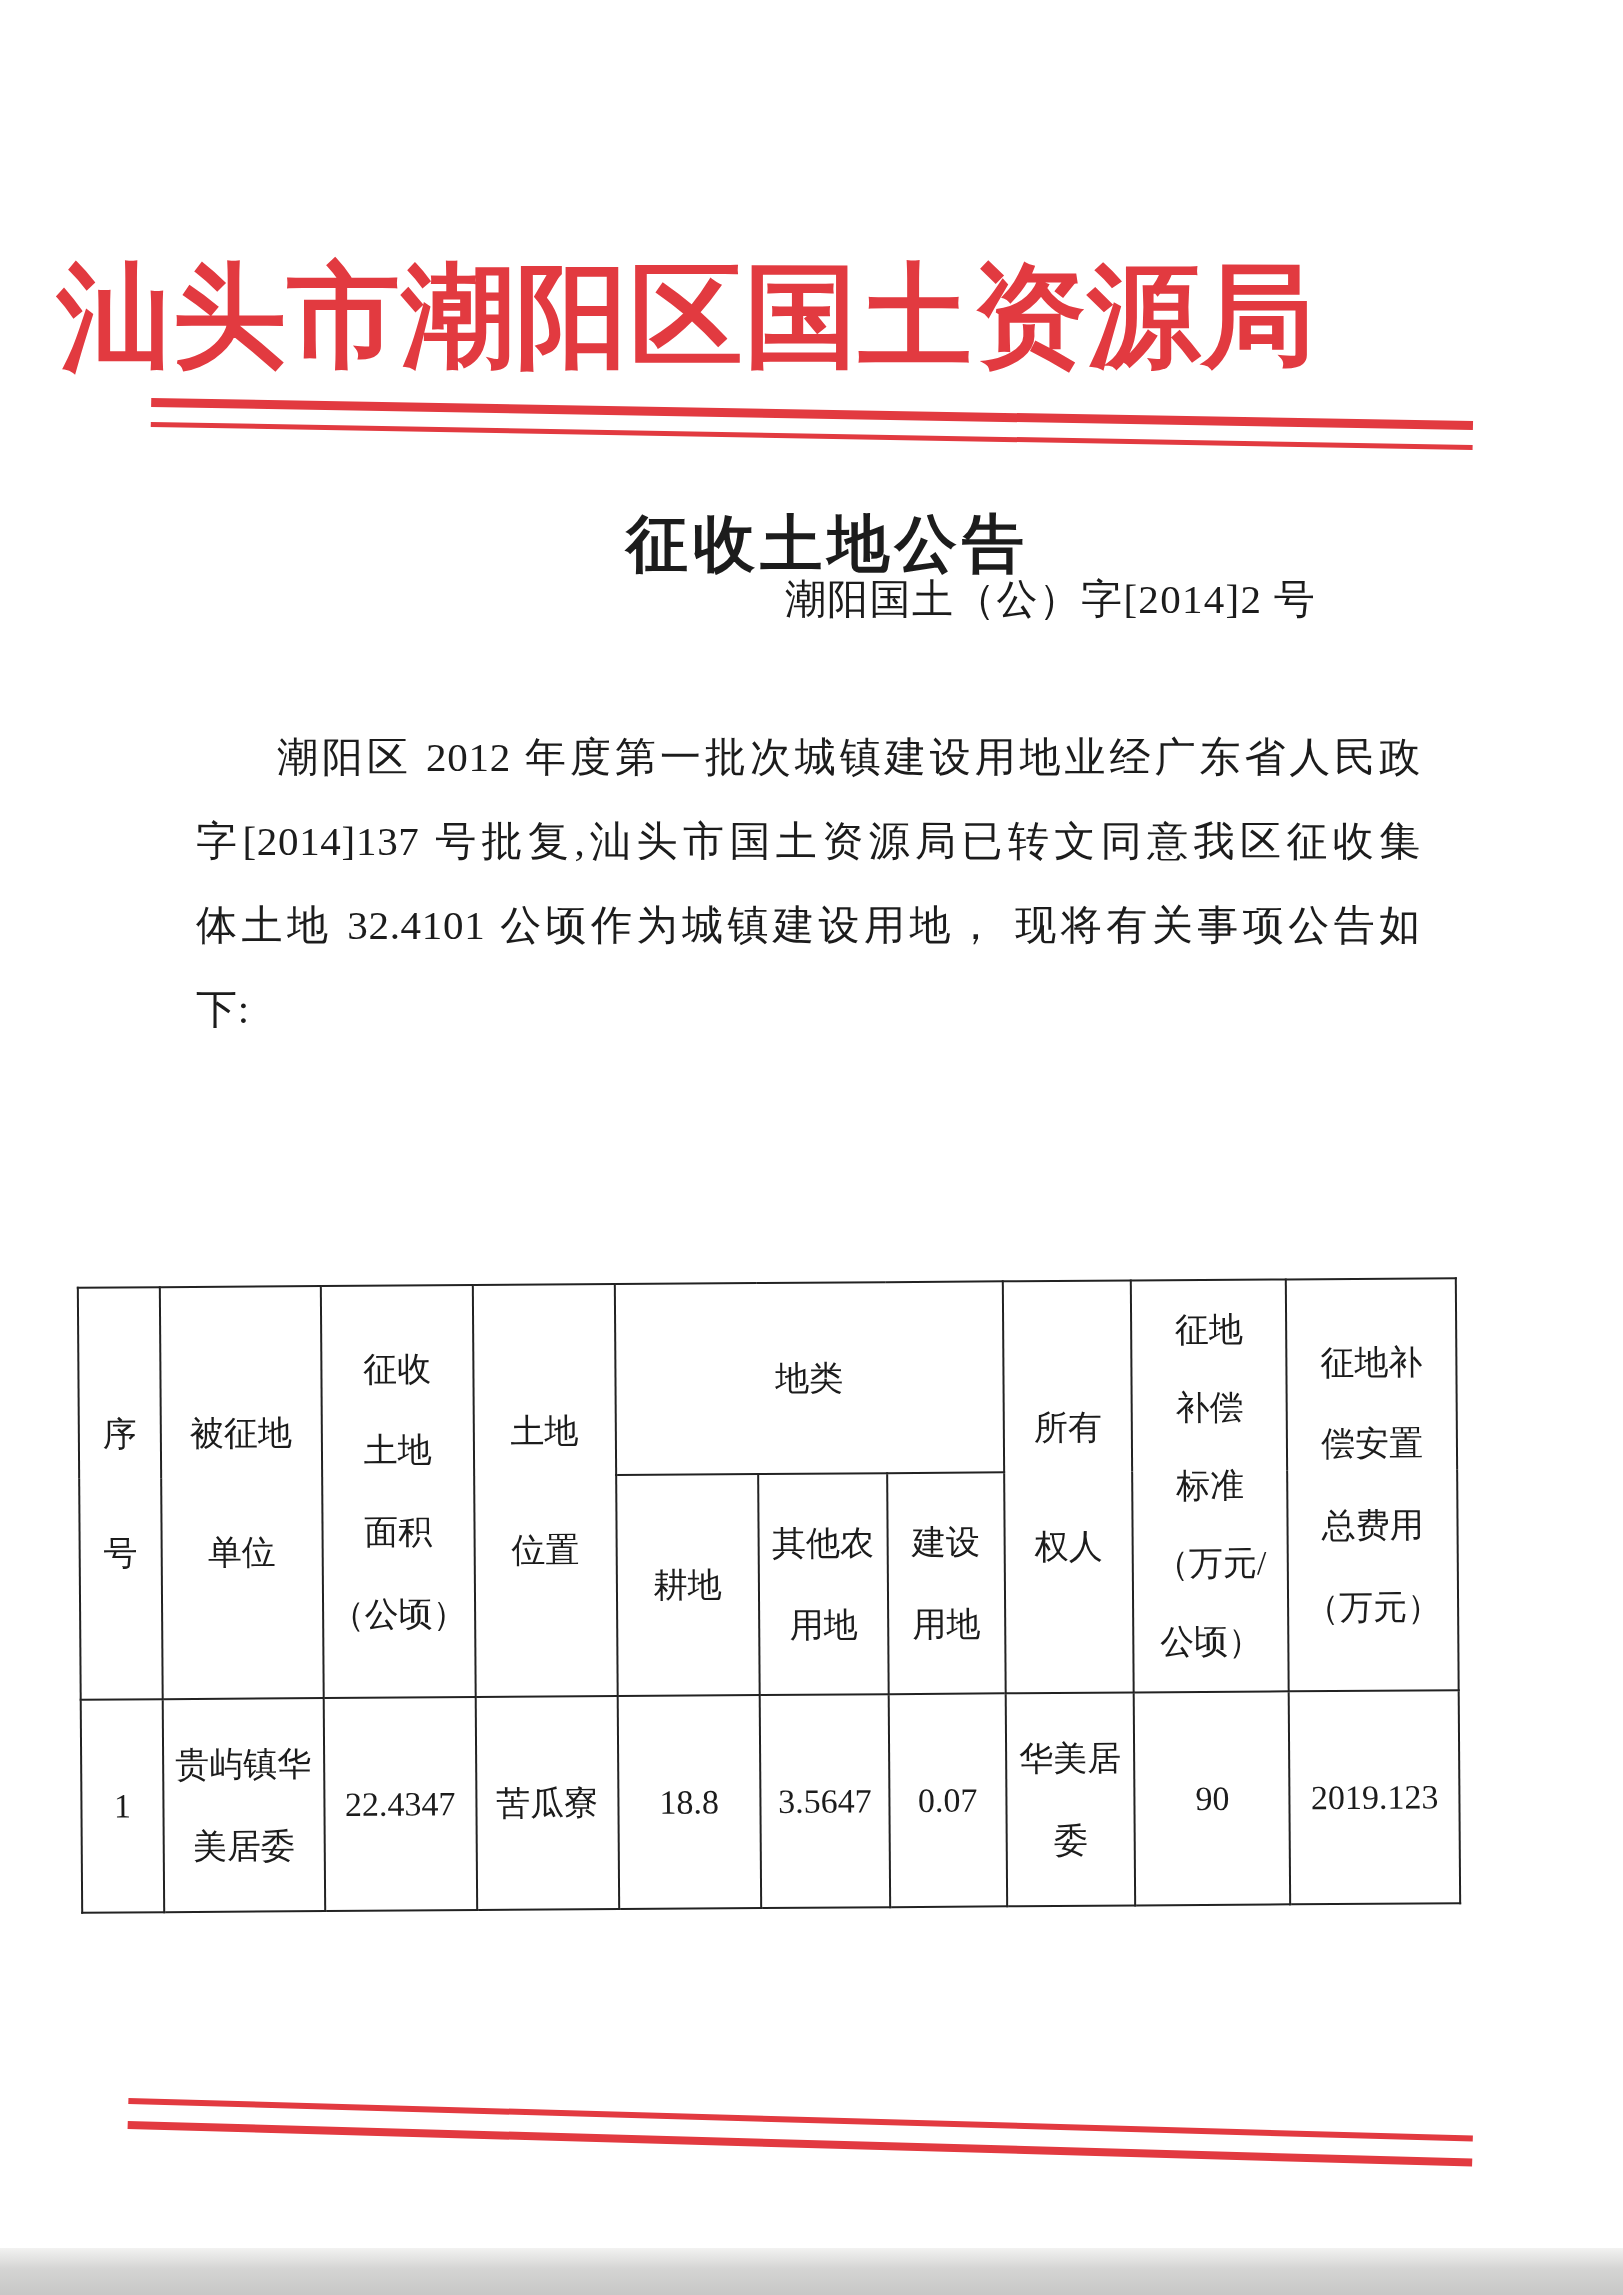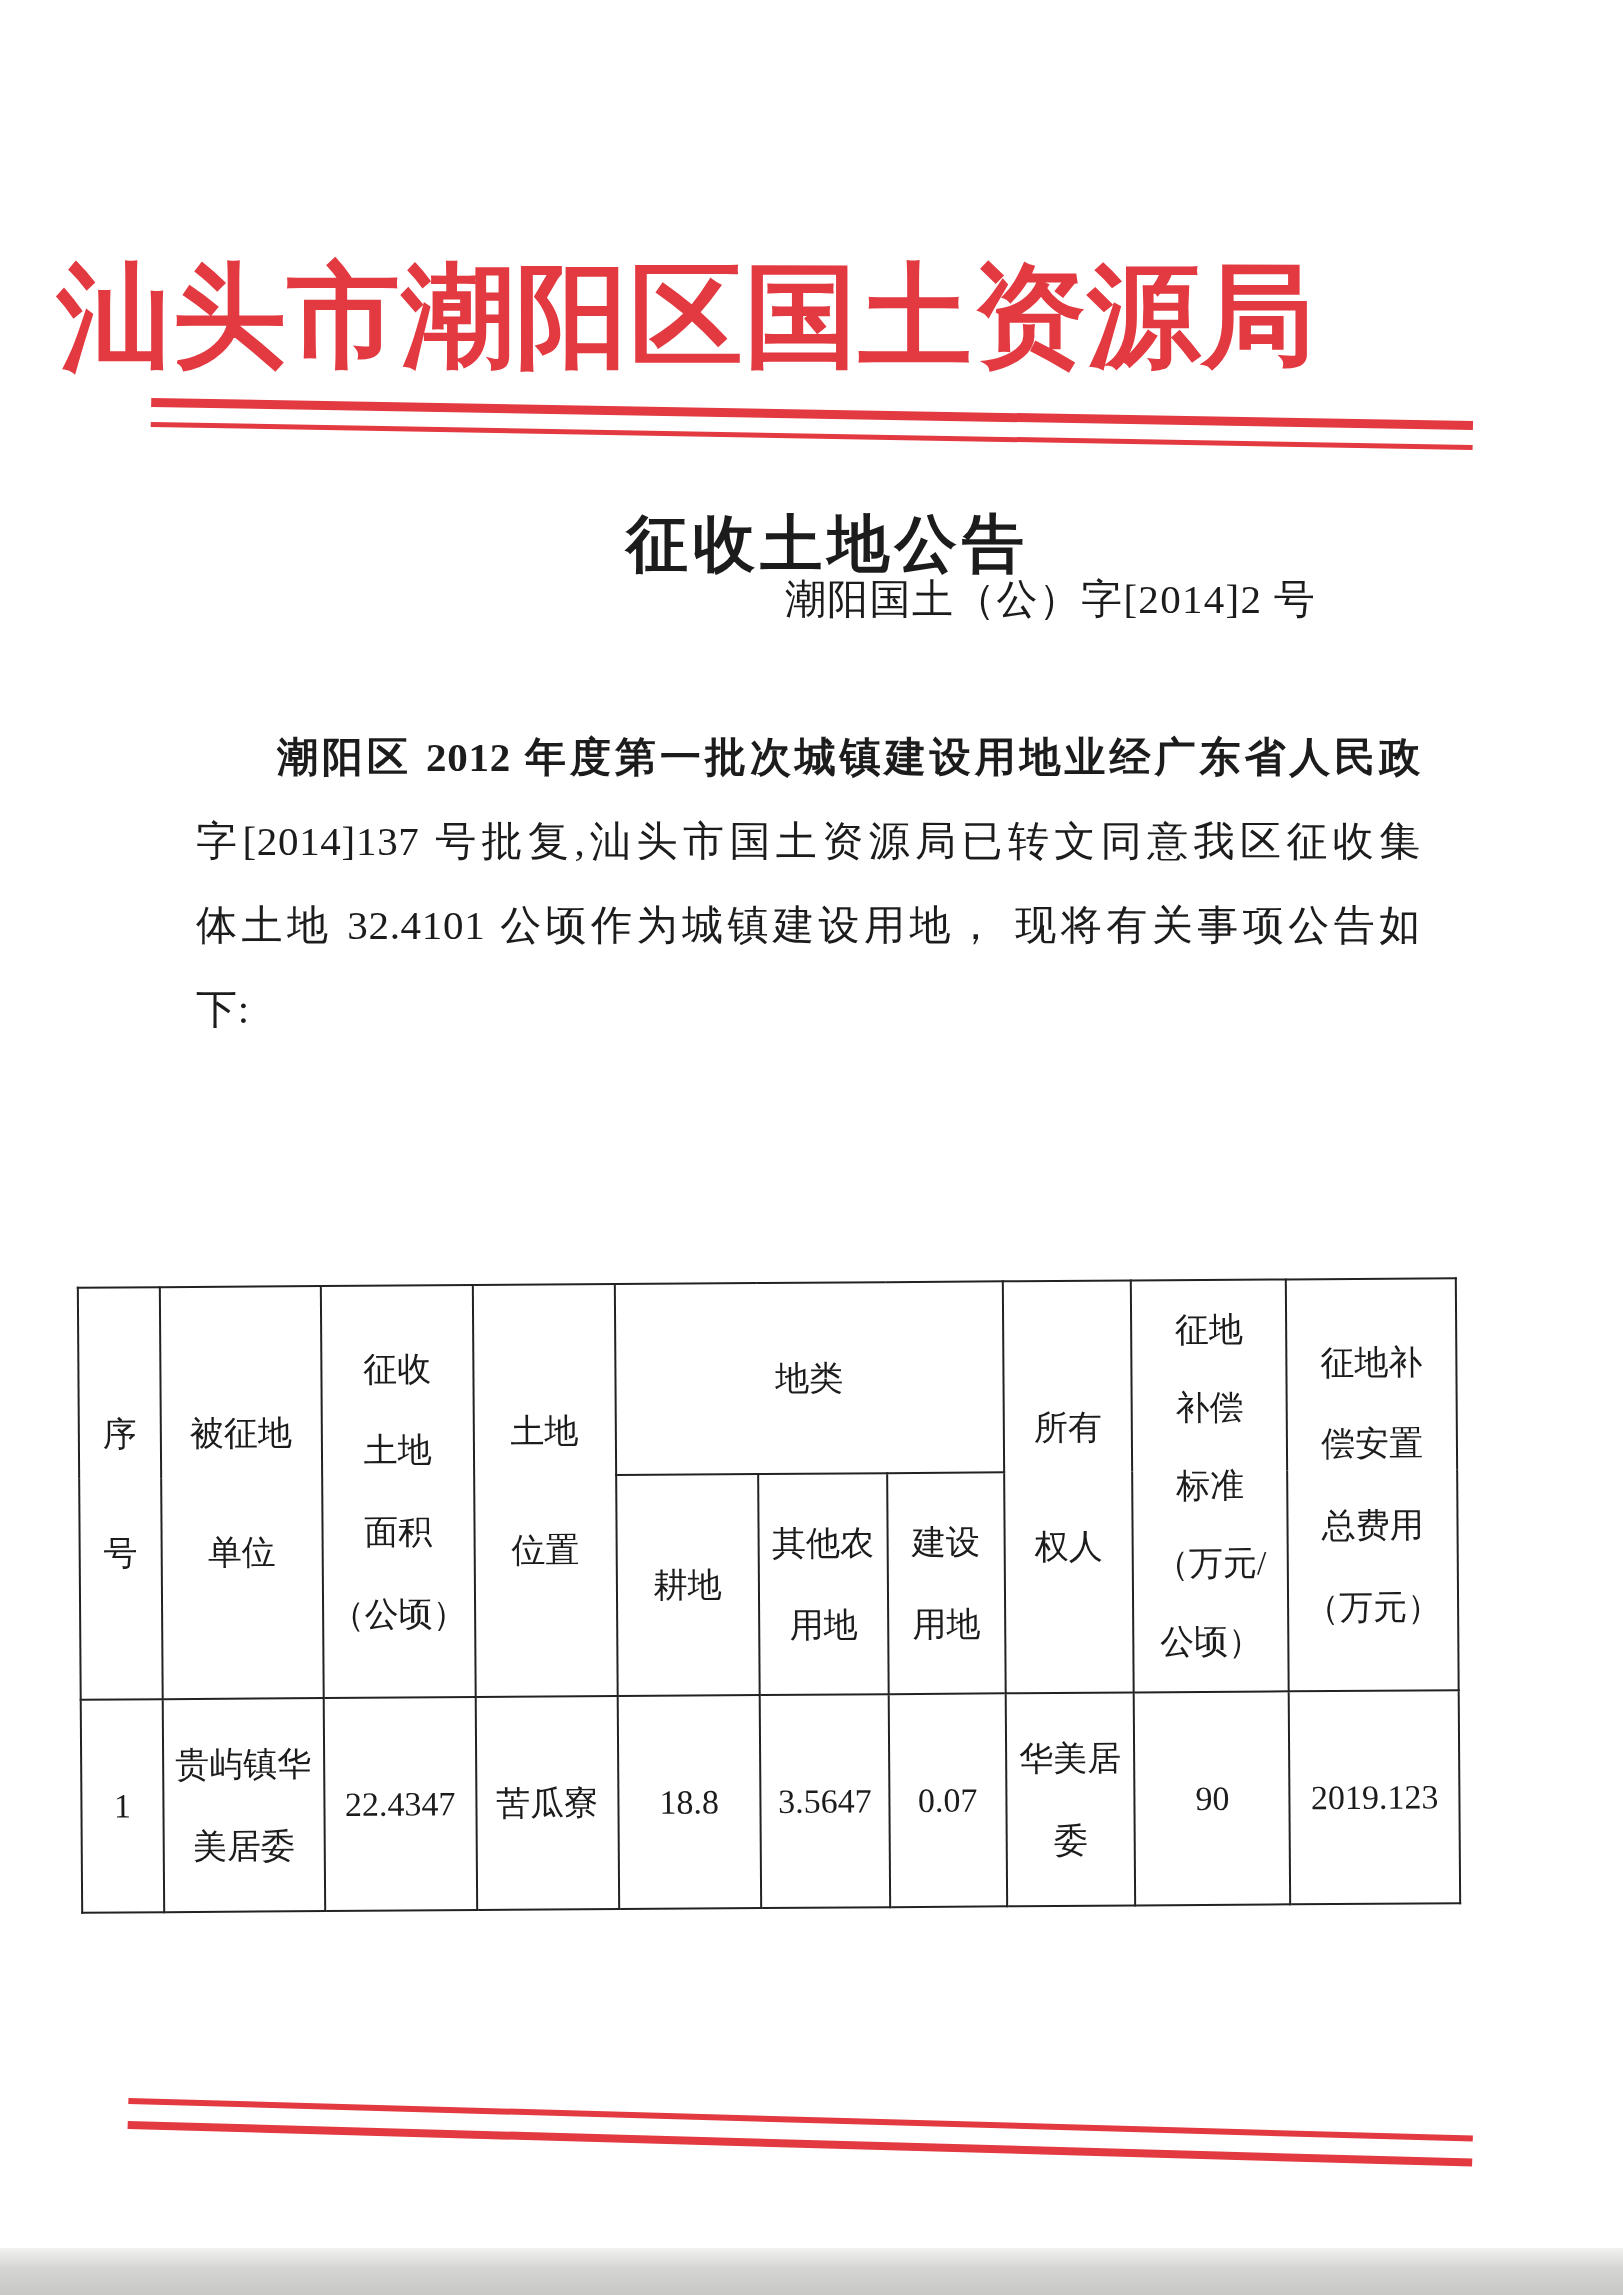--- a/index.html
+++ b/index.html
@@ -39,21 +39,21 @@
   }
   .body-block {
     position:absolute; top:715px; left:196px; width:1225px;
     font-size:41px;
   }
   .bline {
     line-height:84px;
     text-align:justify; text-align-last:justify;
     letter-spacing:0.7px;
   }
-  .bline.indent { text-indent:81px;font-weight:bold; }
+  .bline.indent { text-indent:81px; }
   .bline.short  { text-align:left; text-align-last:left; }
   .land-table {
     position:absolute; top:1282px; left:79px; width:1380px;
     border-collapse:collapse; table-layout:fixed;
     transform:rotate(-0.4deg); transform-origin:center center;
   }
   .land-table td {
     border:2.6px solid #222222;
     text-align:center; vertical-align:middle;
     font-size:34px; font-weight:400;

